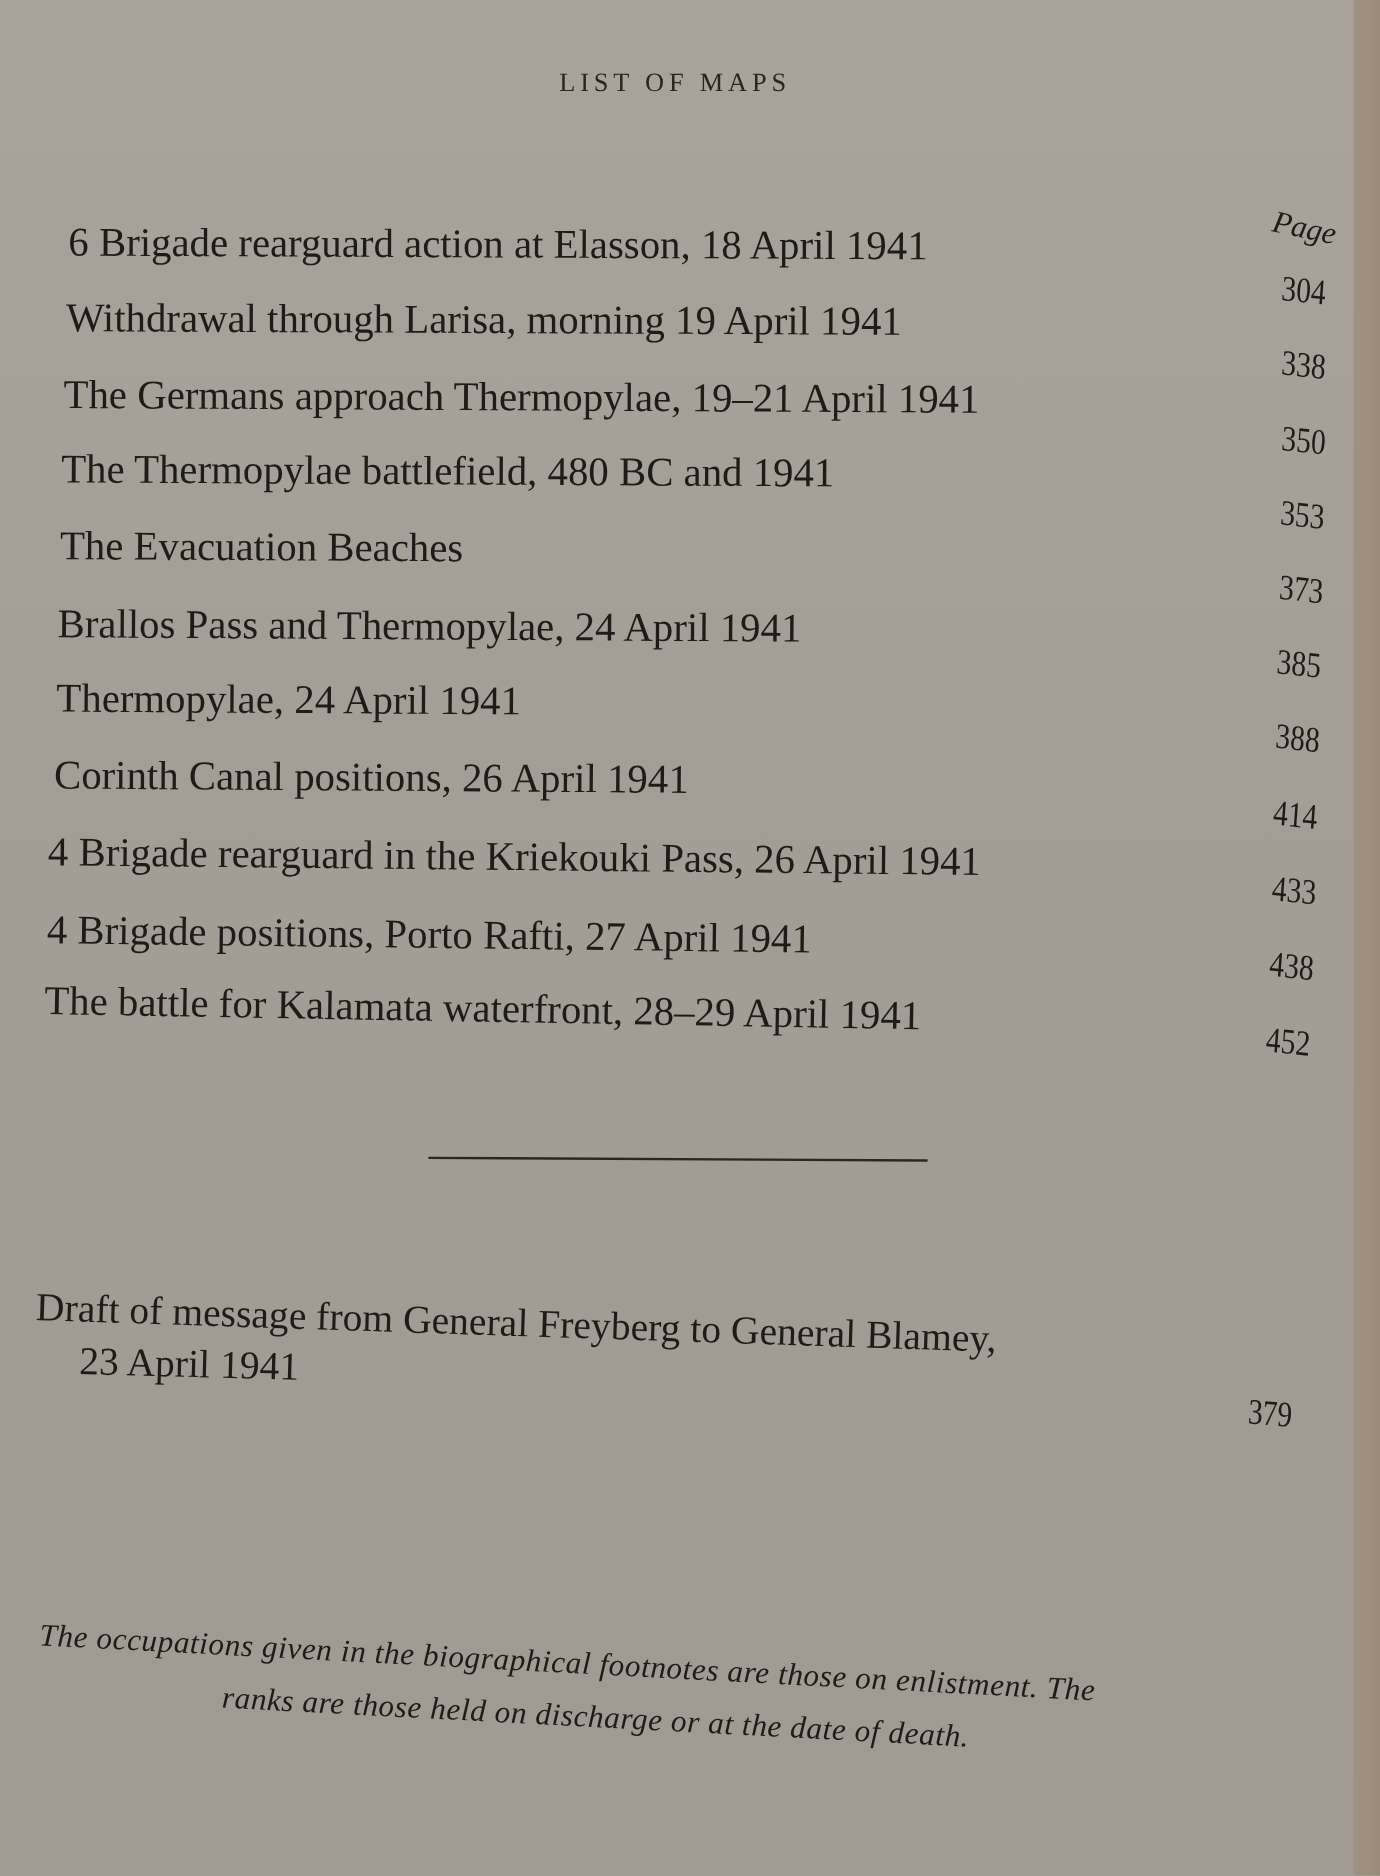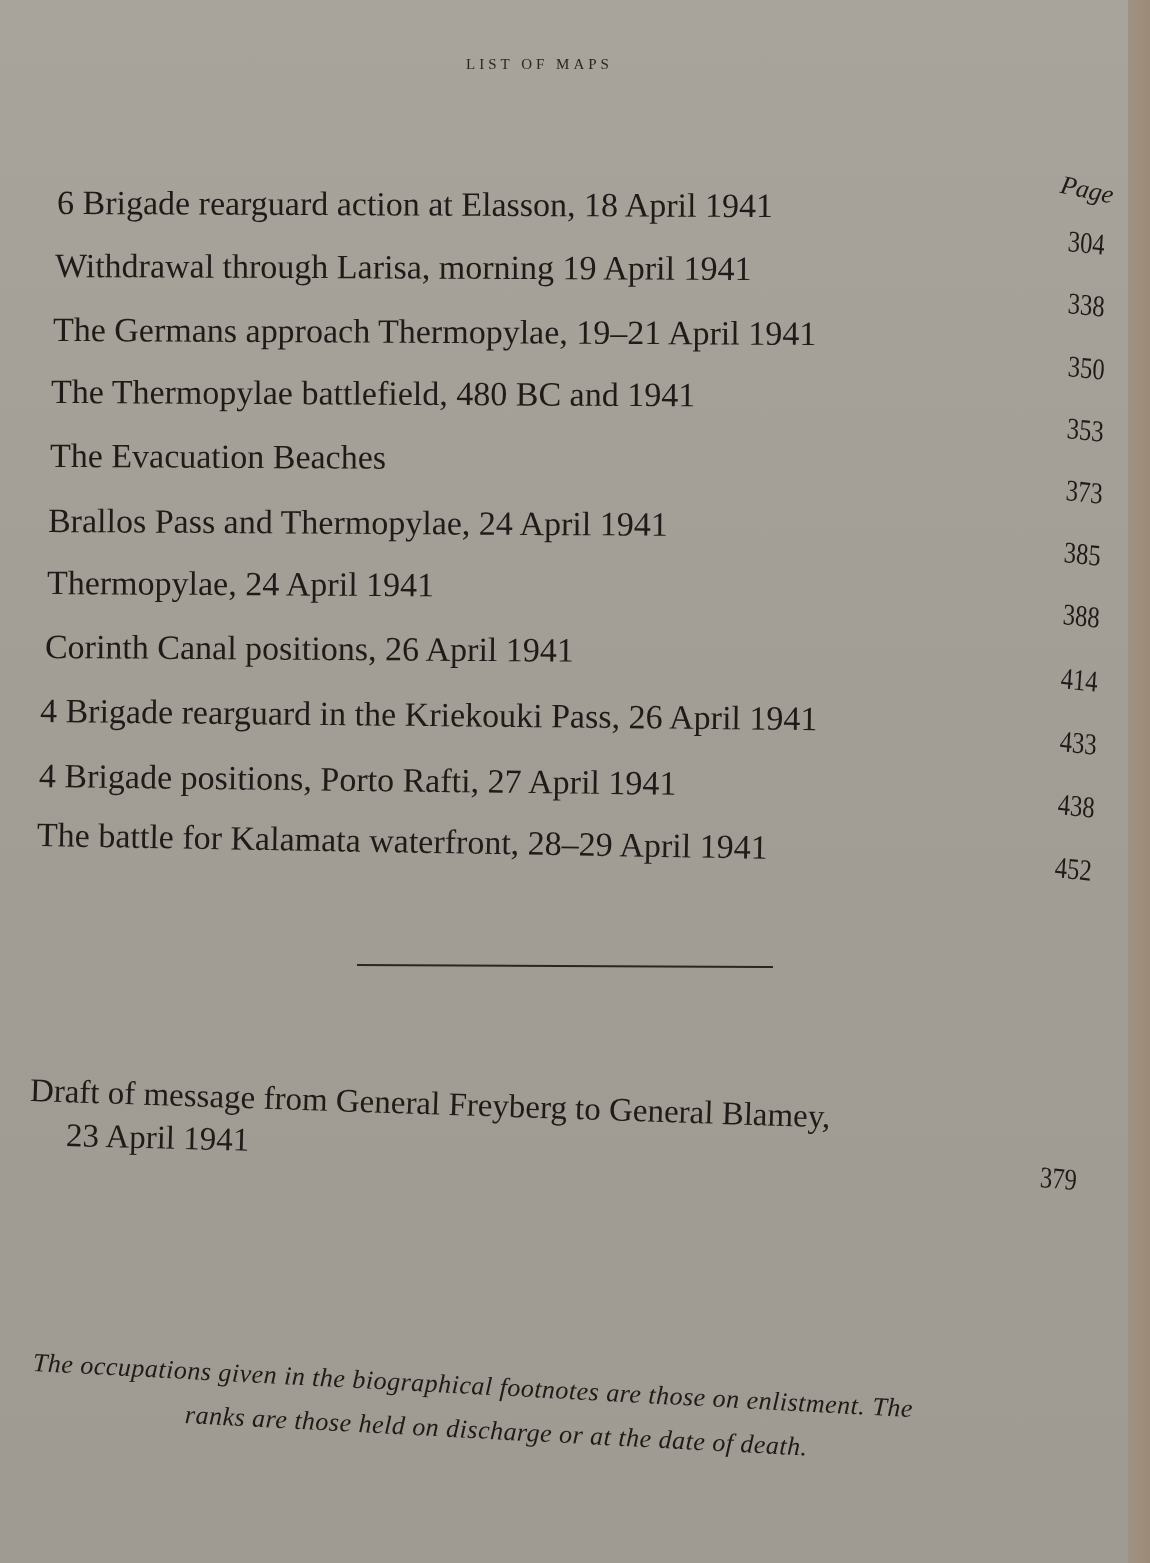--- a/index.html
+++ b/index.html
@@ -28,21 +28,21 @@
       left: 1128px;
       top: 0;
       width: 22px;
       height: 1563px;
       background: linear-gradient(90deg, #9c9286 0%, #a08f7d 50%, #9a8a78 100%);
     }
     .header {
       position: absolute;
       left: 466px;
       top: 56px;
-      font-size: 15px;
+      font-size: 22px;
       letter-spacing: 4px;
       color: #2a2622;
     }
     .page-col-label {
       position: absolute;
       left: 1064px;
       top: 170px;
       font-style: italic;
       font-size: 26px;
       transform: rotate(12deg);

